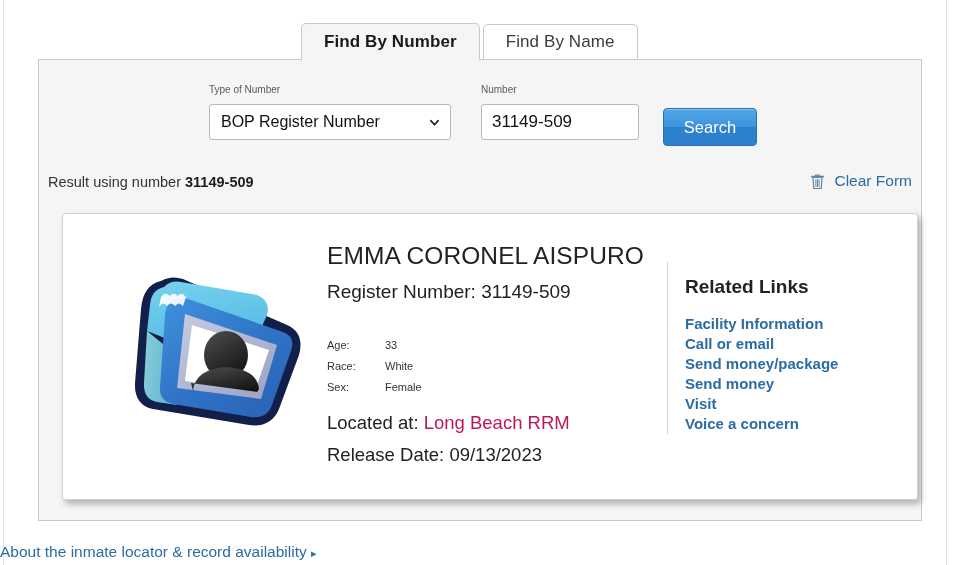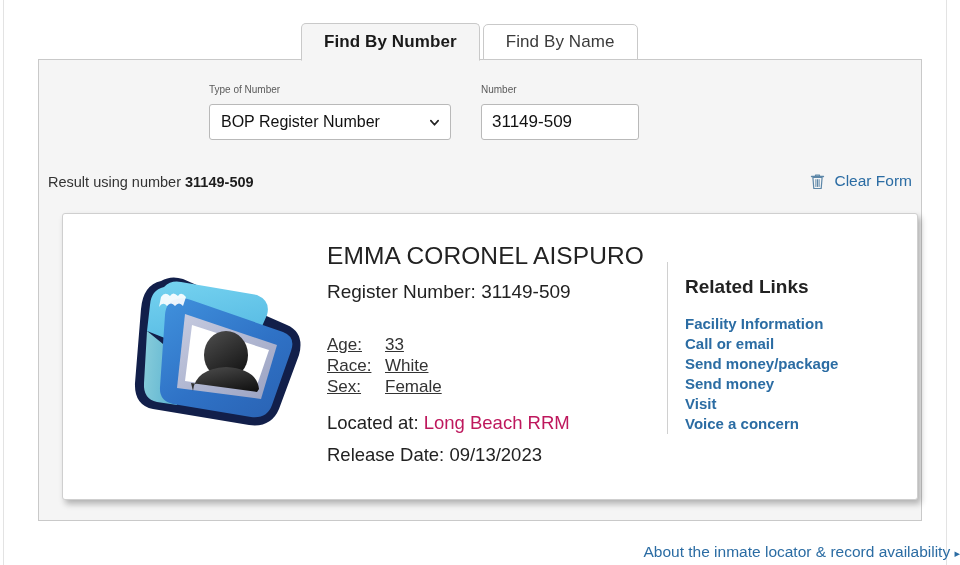--- a/index.html
+++ b/index.html
@@ -208,21 +208,21 @@
     color: #222;
     margin: 0 0 32px 0;
   }
   .attrs {
     font-size: 15px;
     color: #333;
     line-height: 20px;
     margin-bottom: 14px;
   }
   .attrs table { border-collapse: collapse; }
-  .attrs td { padding: 0 0 1px 0; vertical-align: top; font-size: 17px; text-decoration: underline; }
+  .attrs td { padding: 0 0 1px 0; vertical-align: top; font-size: 11px; }
   .attrs td.k { width: 58px; color: #333; }
   .attrs td.v { color: #333; }
   .located, .release {
     font-size: 18.5px;
     color: #222;
     margin: 0 0 10px 0;
   }
   .located a, .link {
     color: #be185d;
     text-decoration: none;
@@ -259,21 +259,21 @@
     color: #2b6ca3;
     text-decoration: none;
     cursor: pointer;
   }
 
   
   .about {
     position: absolute;
     left: 0; right: 0;
     top: 543px;
-    text-align: right;
+    text-align: left;
     font-size: 15.5px;
   }
   .about a {
     color: #2b6ca3;
     text-decoration: none;
     cursor: pointer;
   }
   .about .arrow { font-size: 11px; }
 </style>
 </head>
@@ -305,20 +305,21 @@
             <path d="M2 4 L6 8.5 L10 4" fill="none" stroke="#222" stroke-width="1.8" stroke-linecap="round" stroke-linejoin="round"></path>
           </svg>
         </div>
       </div>
 
       <div class="field number-field">
         <div class="field-label">Number</div>
         <input class="number-input" type="text" value="31149-509" style="">
       </div>
 
+      <button class="search-btn">Search</button>
     </div>
 
     <div class="result-line">
       <span>Result using number</span>
       <b>31149-509</b>
     </div>
 
     <div class="clear-form">
       <svg class="trash-icon" viewBox="0 0 15 17">
         <path d="M1.5 3.5 h12" stroke="#5d87a8" stroke-width="1.3" fill="none" stroke-linecap="round"></path>

